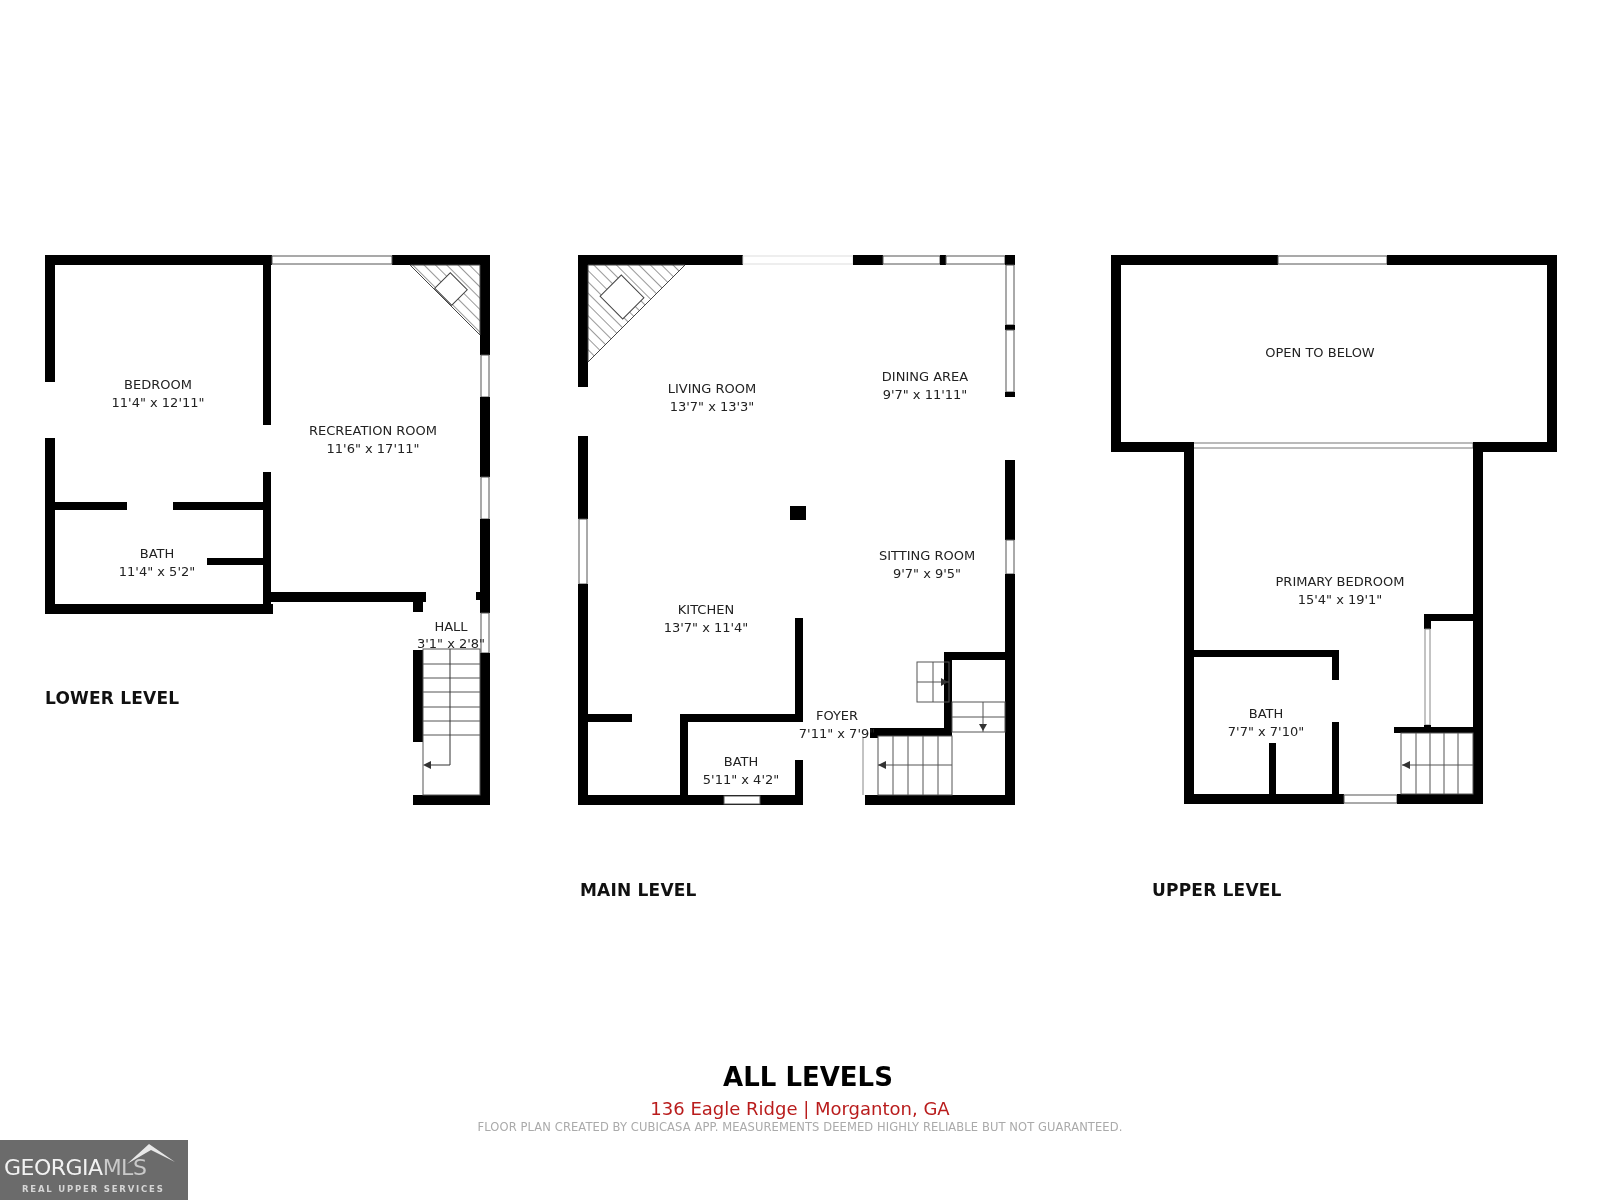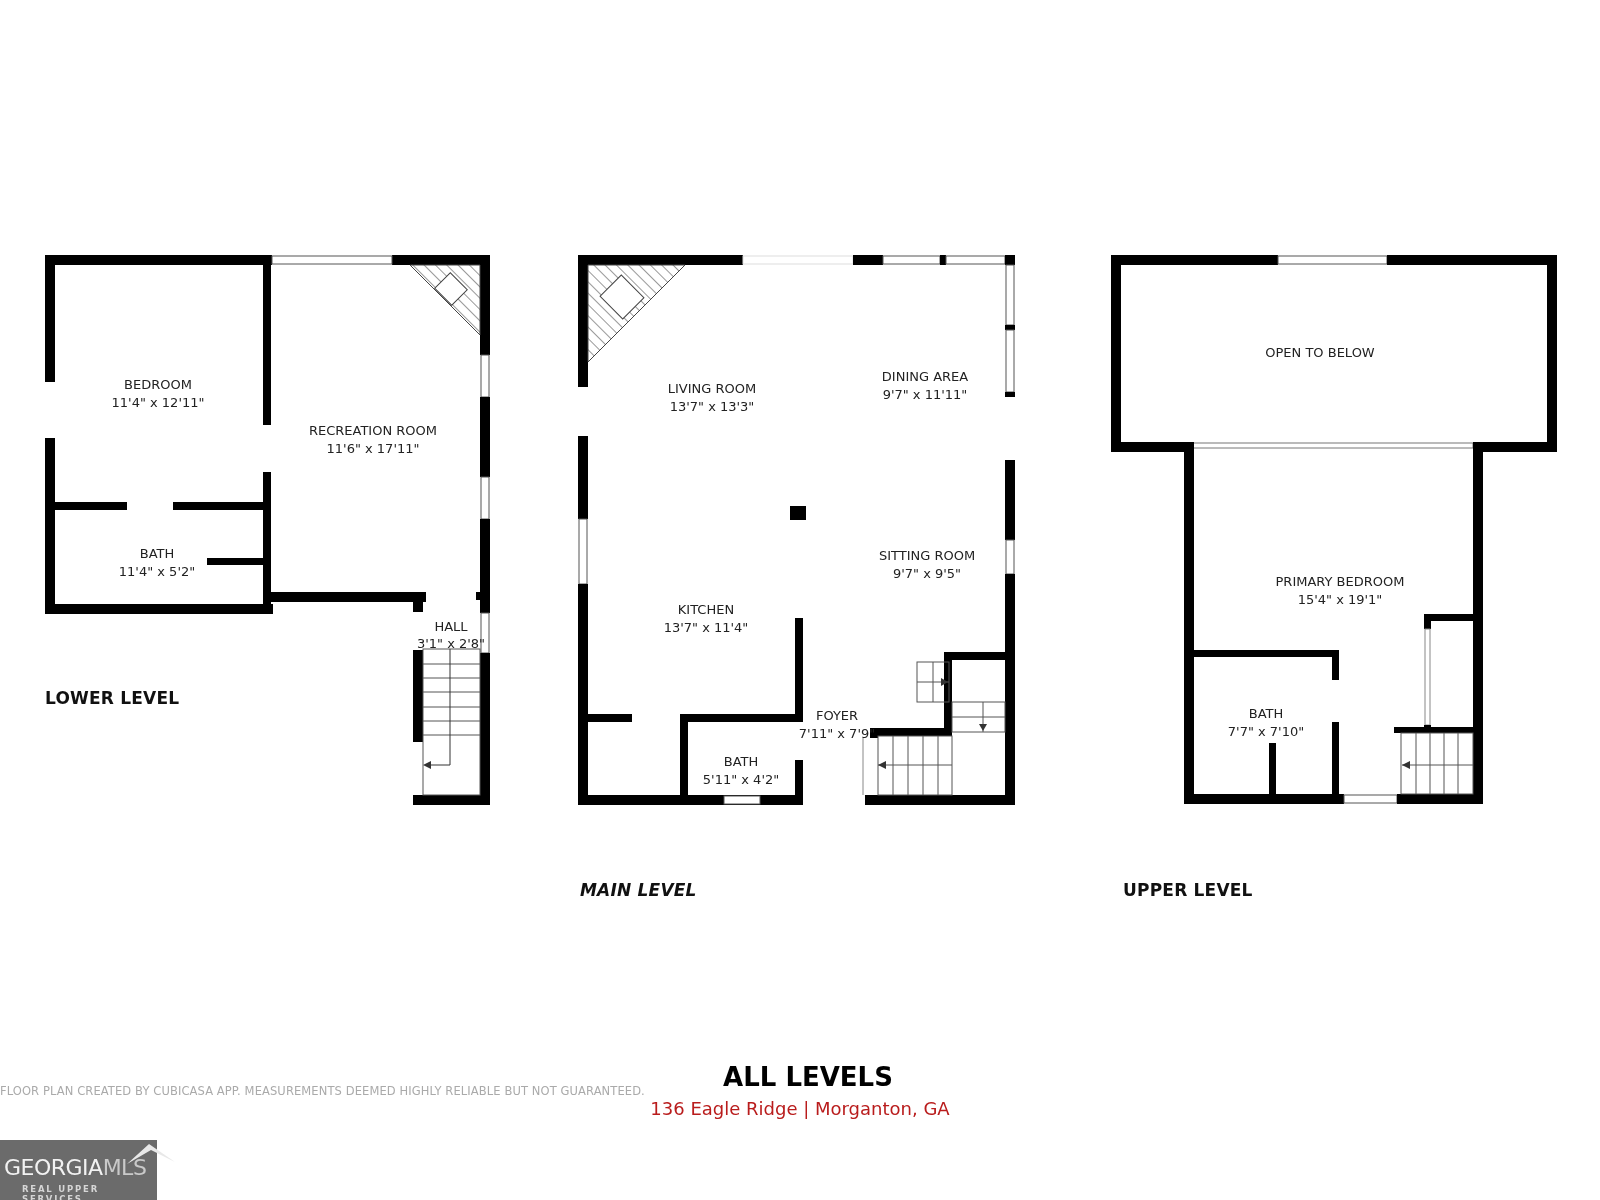--- a/index.html
+++ b/index.html
@@ -2,22 +2,22 @@
 <html><head>
 <meta charset="utf-8">
 <style>
   html, body { margin: 0; padding: 0; background: #ffffff; }
   body { width: 1600px; height: 1200px; position: relative; overflow: hidden; font-family: "DejaVu Sans", sans-serif; color: #111; }
   svg.plan { position: absolute; left: 0; top: 0; width: 1600px; height: 1200px; }
   .room-label { font-family: "DejaVu Sans", sans-serif; font-size: 13px; fill: #222; text-anchor: middle; }
   .level-label { position: absolute; font-family: "DejaVu Sans", sans-serif; font-weight: bold; font-size: 17px; color: #111; letter-spacing: 0.2px; margin-top: 48px; }
   .footer-title { position: absolute; left: 0; width: 1600px; top: 1062px; text-align: center; font-family: "DejaVu Sans", sans-serif; font-weight: bold; font-size: 26px; color: #000; padding-left: 8px; }
   .footer-address { position: absolute; left: 0; width: 1600px; top: 1098px; text-align: center; font-family: "DejaVu Sans", sans-serif; font-size: 18px; color: #b91c1c; }
-  .footer-disclaimer { position: absolute; left: 0; width: 1600px; top: 1084px; font-family: "DejaVu Sans", sans-serif; font-size: 11.5px; color: #aaa; letter-spacing: 0.1px; }
-  .logo { position: absolute; left: 0; top: 1140px; width: 157px; height: 60px; background: #6b6b6b; }
+  .footer-disclaimer { position: absolute; left: 0; width: 1600px; top: 1120px; text-align: center; font-family: "DejaVu Sans", sans-serif; font-size: 11.5px; color: #aaa; letter-spacing: 0.1px; }
+  .logo { position: absolute; left: 0; top: 1140px; width: 188px; height: 60px; background: #6b6b6b; }
   .logo-main { position: absolute; left: 4px; top: 15px; font-family: "DejaVu Sans", sans-serif; font-size: 22px; color: #f2f2f2; letter-spacing: -0.5px; }
   .logo-main .light { color: #c9c9c9; font-weight: normal; }
   .logo-sub { position: absolute; left: 22px; top: 44px; font-family: "DejaVu Sans", sans-serif; font-size: 8.5px; color: #d6d6d6; letter-spacing: 1.8px; font-weight: bold; }
   .logo-roof { position: absolute; left: 125px; top: 2px; }
 </style>
 </head>
 <body>
 
 <svg class="plan" viewBox="0 0 1600 1200" xmlns="http://www.w3.org/2000/svg">
   <defs>
@@ -194,22 +194,22 @@
 
     <text class="room-label" x="1320" y="357">OPEN TO BELOW</text>
     <text class="room-label" x="1340" y="586">PRIMARY BEDROOM</text>
     <text class="room-label" x="1340" y="604">15'4" x 19'1"</text>
     <text class="room-label" x="1266" y="718">BATH</text>
     <text class="room-label" x="1266" y="736">7'7" x 7'10"</text>
   </g>
 </svg>
 
 <div class="level-label" style="left:45px; top:640px;">LOWER LEVEL</div>
-<div class="level-label" style="left:580px; top:832px;font-style:italic;">MAIN LEVEL</div>
-<div class="level-label" style="left:1123px; top:832px;text-align:center;">UPPER LEVEL</div>
+<div class="level-label" style="left:580px; top:832px;">MAIN LEVEL</div>
+<div class="level-label" style="left:1152px; top:832px;text-align:center;">UPPER LEVEL</div>
 
 <div class="footer-title">ALL LEVELS</div>
 <div class="footer-address">136 Eagle Ridge | Morganton, GA</div>
 <div class="footer-disclaimer">FLOOR PLAN CREATED BY CUBICASA APP. MEASUREMENTS DEEMED HIGHLY RELIABLE BUT NOT GUARANTEED.</div>
 
 <div class="logo">
   <svg class="logo-roof" width="52" height="22" viewBox="0 0 52 22">
     <polygon points="2,22 24,2 50,20 26,8" fill="#e8e8e8"></polygon>
   </svg>
   <div class="logo-main"><span>GEORGIA</span><span class="light">MLS</span></div>

